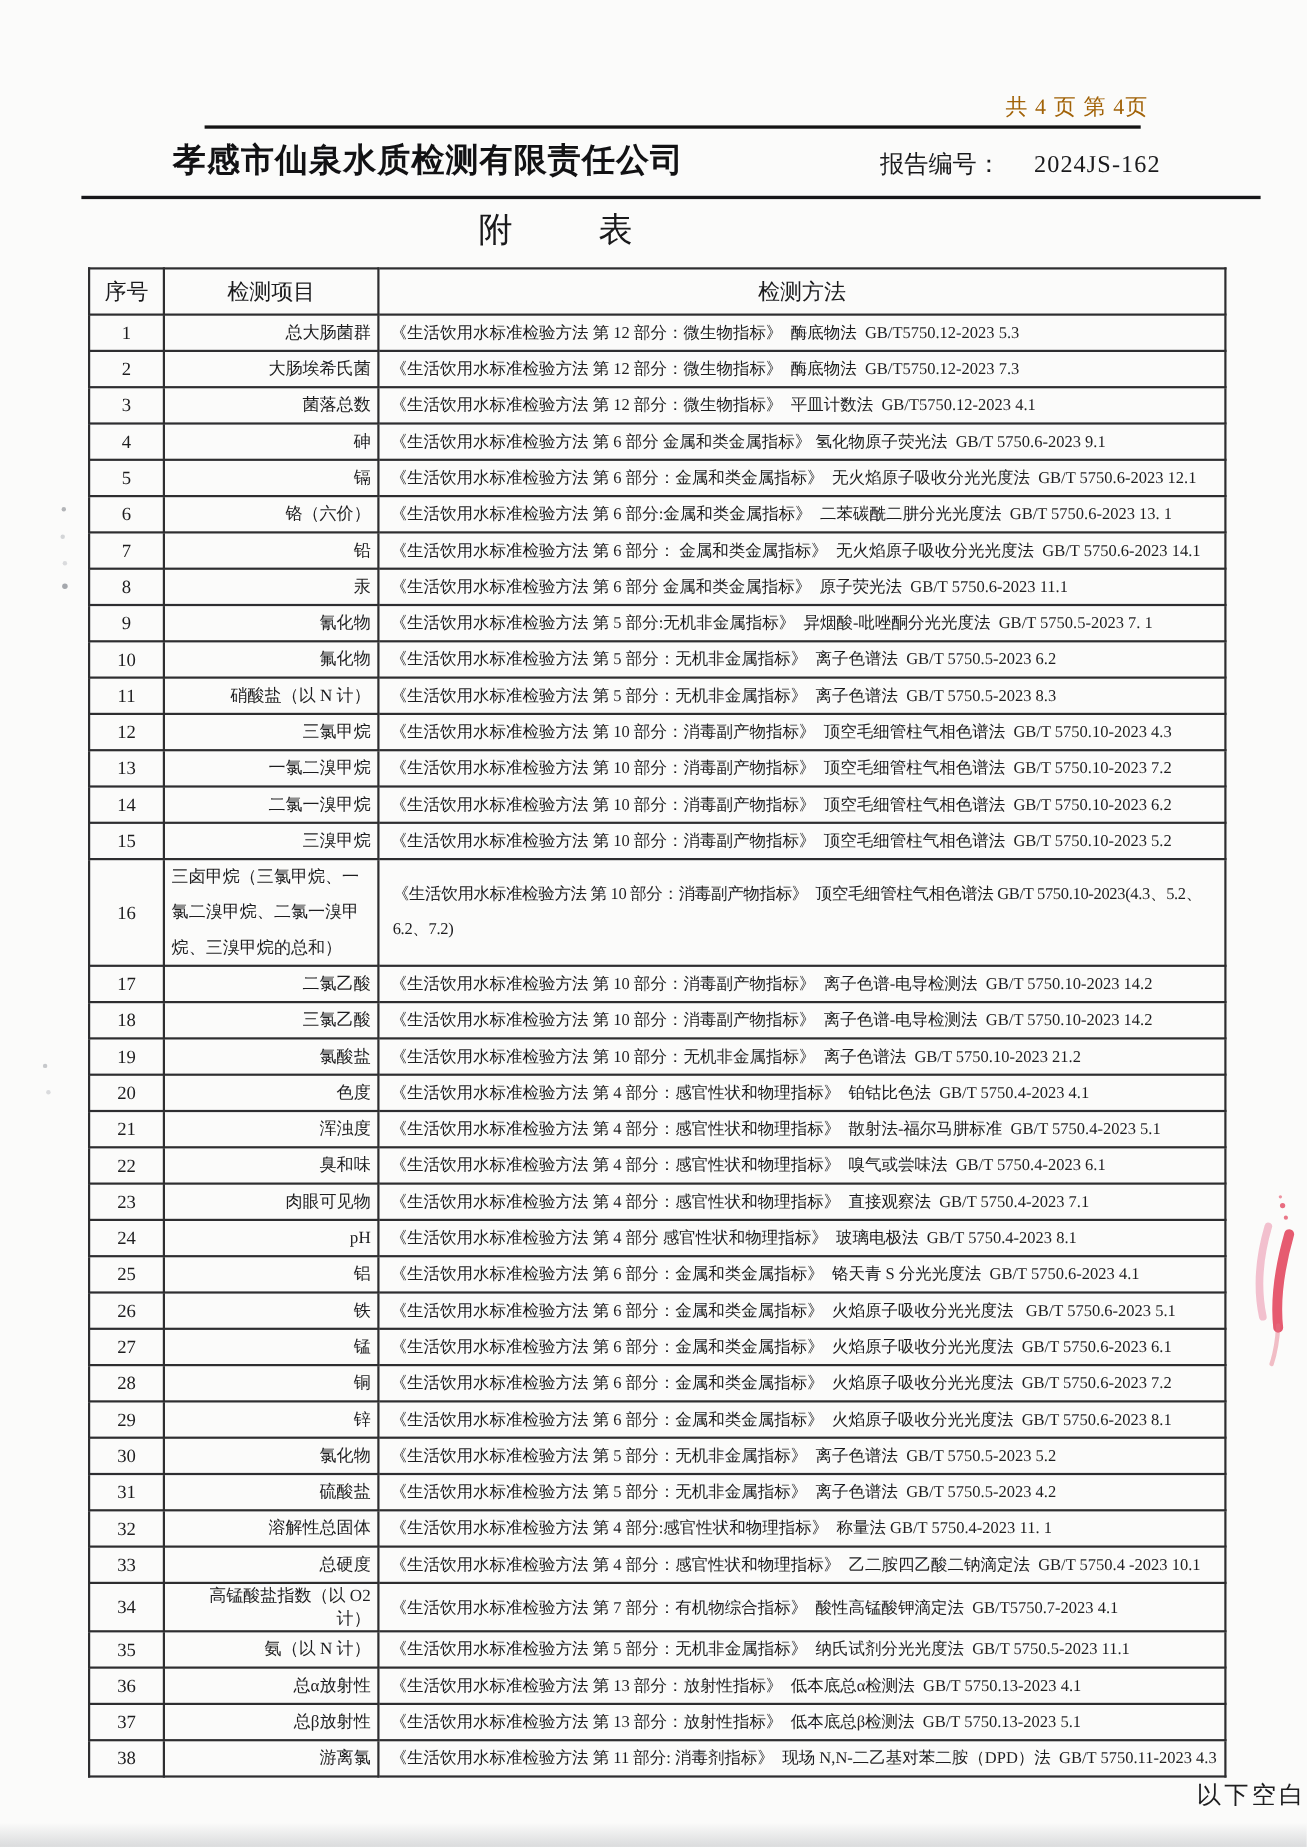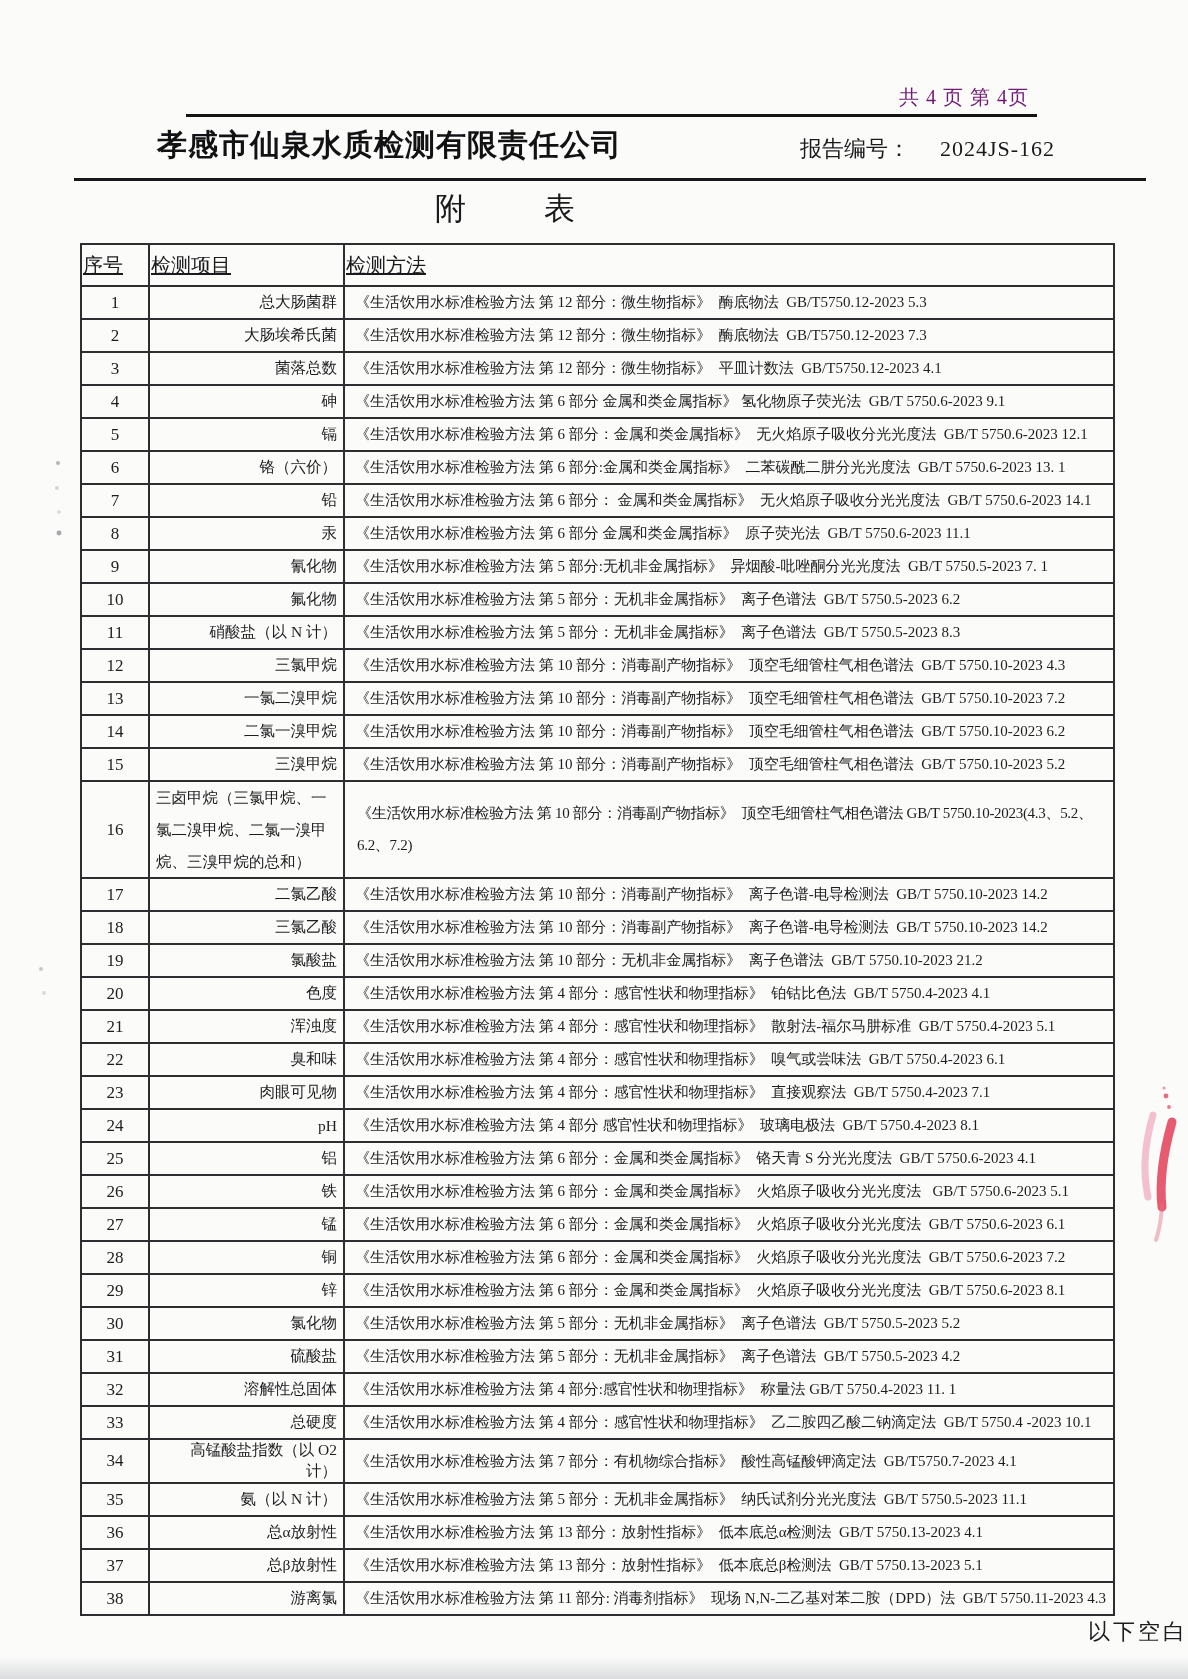--- a/index.html
+++ b/index.html
@@ -6,22 +6,22 @@
   body{
     width:1188px;height:1679px;position:relative;overflow:hidden;
     background:#fbfbfa;
     font-family:"Liberation Serif","DejaVu Serif",serif;
     color:#1d1d1f;
   }
   .page{position:absolute;inset:0;}
 
   
   .page-info{
-    position:absolute;top:84px;right:159px;
-    font-size:20px;letter-spacing:1px;color:#701a75;
+    position:absolute;top:84px;right:144px;
+    font-size:20px;letter-spacing:1px;color:#a16207;
   }
   .rule-top{
     position:absolute;top:114px;left:186px;width:851px;height:3px;
     background:#141414;
   }
   .company{
     position:absolute;top:125px;left:157px;
     font-family:Liberation Sans, sans-serif;
     font-weight:bold;font-size:30px;letter-spacing:1px;color:#121214;
   }
@@ -44,21 +44,21 @@
     position:absolute;top:243px;left:80px;width:1033px;
     border-collapse:collapse;table-layout:fixed;
   }
   .tbl th,.tbl td{
     border:2px solid #2e2e30;
     overflow:hidden;
   }
   .tbl thead tr{height:42px;}
   .tbl tbody tr{height:33px;}
   .tbl tbody tr.tall{height:97px;}
-  .tbl th{font-size:20px;font-weight:normal;text-align:left;color:#1b1b1d;text-decoration:underline;}
+  .tbl th{font-size:20px;font-weight:normal;text-align:center;color:#1b1b1d;}
   td.c1{font-size:17px;text-align:center;}
   td.c2{font-size:15.5px;text-align:right;padding:0 6px;white-space:pre-wrap;}
   td.c3{font-size:15px;text-align:left;padding:0 6px 0 10px;white-space:pre-wrap;}
   tr.tall td.c2{text-align:justify;line-height:2.05;}
   tr.tall td.c3{line-height:2.1;letter-spacing:-0.3px;padding-left:12px;}
 
   
   .footer-note{
     position:absolute;top:1617px;left:0;width:1188px;text-align:right;
     font-size:22px;letter-spacing:3px;color:#1d1d1f;

